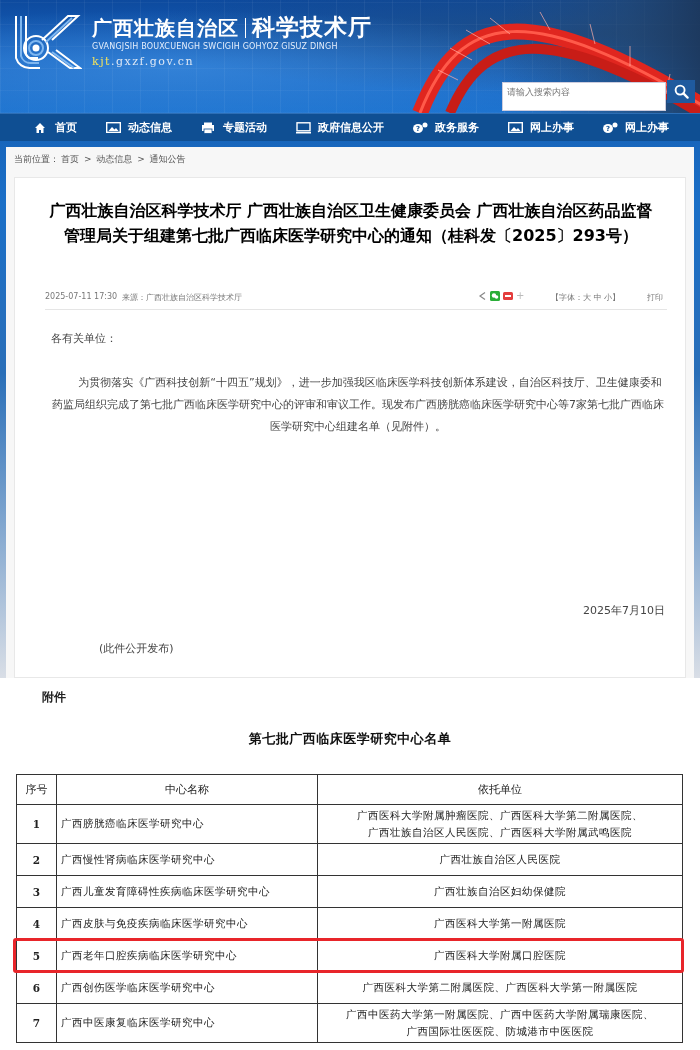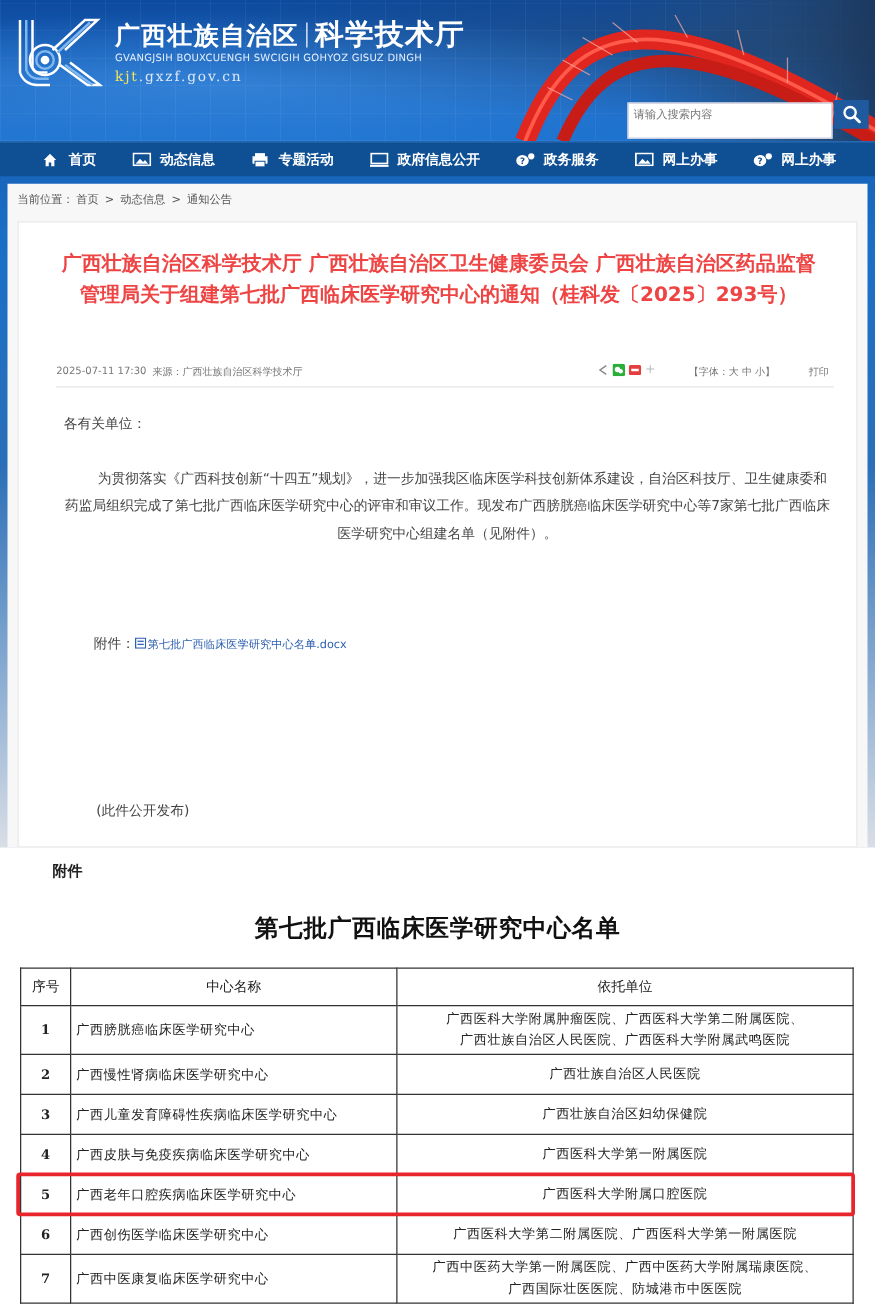--- a/index.html
+++ b/index.html
@@ -66,47 +66,47 @@
   }
   .breadcrumb {
     position: absolute; left: 8px; top: 6px; font-size: 9px; color: #555; white-space: nowrap;
   }
   .breadcrumb span { margin-right: 2px; }
   .article {
     position: absolute; left: 8px; top: 30px; width: 672px; height: 501px; background: #fff; border: 1px solid #e8e8e8;
   }
   .art-title {
     position: absolute; left: 30px; top: 20px; width: 612px; text-align: center;
-    font-size: 16px; font-weight: bold; color: #ef4444; line-height: 25px;
+    font-size: 16px; font-weight: bold; color: #000000; line-height: 25px;
   }
   .meta-row {
     position: absolute; left: 30px; top: 112px; width: 622px; height: 20px; border-bottom: 1px solid #e5e5e5;
     font-size: 8px; color: #777;
   }
   .meta-row .date { position: absolute; left: 0; top: 2px; }
   .meta-row .source { position: absolute; left: 77px; top: 2px; }
   .meta-row .share { position: absolute; left: 433px; top: 0px; display: flex; align-items: center; gap: 3px; }
   .meta-row .fontsize { position: absolute; left: 506px; top: 2px; }
   .meta-row .print { position: absolute; left: 602px; top: 2px; }
 
   .body-text { position: absolute; left: 36px; font-size: 11px; color: #444; line-height: 22px; }
   .p-greet { top: 150px; text-align: center; }
   .p1 { top: 194px; width: 614px; text-indent: 24px; text-align: center; }
   .p2 { top: 262px; width: 614px; text-indent: 24px; }
   .p-attach { top: 326px; left: 60px; }
   .p-attach .link { color: #2b5fb0; font-size: 9px; }
   .p-sign { top: 384px; left: 160px; width: 490px; text-align: right; }
   .p-date { top: 422px; left: 450px; width: 200px; text-align: right; }
-  .p-public { top: 460px; left: 62px; text-align: right; }
+  .p-public { top: 460px; left: 84px; text-align: right; }
 
   
   .doc-label { position: absolute; left: 42px; top: 689px; font-size: 12px; color: #222; font-weight: bold; }
   .doc-title {
     position: absolute; left: 0; top: 730px; width: 700px; text-align: center;
-    font-family: "DejaVu Serif", "Liberation Serif", serif; font-size: 19px; font-weight: bold; color: #111; letter-spacing: 0.5px;
+    font-family: "DejaVu Serif", "Liberation Serif", serif; font-size: 13px; font-weight: bold; color: #111; letter-spacing: 0.5px;
   }
   table.centers {
     position: absolute; left: 16px; top: 774px; width: 667px; border-collapse: collapse;
     font-family: "DejaVu Serif", "Liberation Serif", serif; font-size: 10.5px; color: #222;
   }
   table.centers th, table.centers td { border: 1px solid #333; padding: 0 4px; vertical-align: middle; margin-left: 16px; }
   table.centers th { height: 30px; font-family: "DejaVu Sans", sans-serif; font-weight: normal; font-size: 11px; text-align: center; }
   table.centers td.no { width: 40px; text-align: center; font-weight: bold; }
   table.centers td.name { width: 261px; text-align: left; letter-spacing: 0.5px; }
   table.centers td.org { text-align: center; line-height: 17px; letter-spacing: 0.5px; }
@@ -274,27 +274,21 @@
               <rect x="2" y="3" width="6" height="2" fill="#fff"></rect>
             </svg>
           <span style="color:#bbb;font-size:10px;">+</span>
         </span>
         <span class="fontsize">【字体：大 中 小】</span>
         <span class="print">打印</span>
       </div>
 
       <div class="body-text p-greet">各有关单位：</div>
       <div class="body-text p1">为贯彻落实《广西科技创新“十四五”规划》，进一步加强我区临床医学科技创新体系建设，自治区科技厅、卫生健康委和药监局组织完成了第七批广西临床医学研究中心的评审和审议工作。现发布广西膀胱癌临床医学研究中心等7家第七批广西临床医学研究中心组建名单（见附件）。</div>
-      <div class="body-text p-attach">
-        <span>附件：</span><svg width="9" height="9" viewBox="0 0 9 9" style="vertical-align:-1px;margin-right:1px;">
-            <rect x="0.5" y="0.5" width="8" height="8" fill="#fff" stroke="#2b5fb0"></rect>
-            <rect x="2" y="2.5" width="5" height="1" fill="#2b5fb0"></rect>
-            <rect x="2" y="5" width="5" height="1" fill="#2b5fb0"></rect>
-          </svg><span class="link">第七批广西临床医学研究中心名单.docx</span>
-      </div>
+      <div class="body-text p-date">2025年7月10日</div>
       <div class="body-text p-public">(此件公开发布)</div>
     </div>
   </div>
 </div>
 
 <div class="doc-label">附件</div>
 <div class="doc-title">第七批广西临床医学研究中心名单</div>
 
 <table class="centers">
   <thead>

